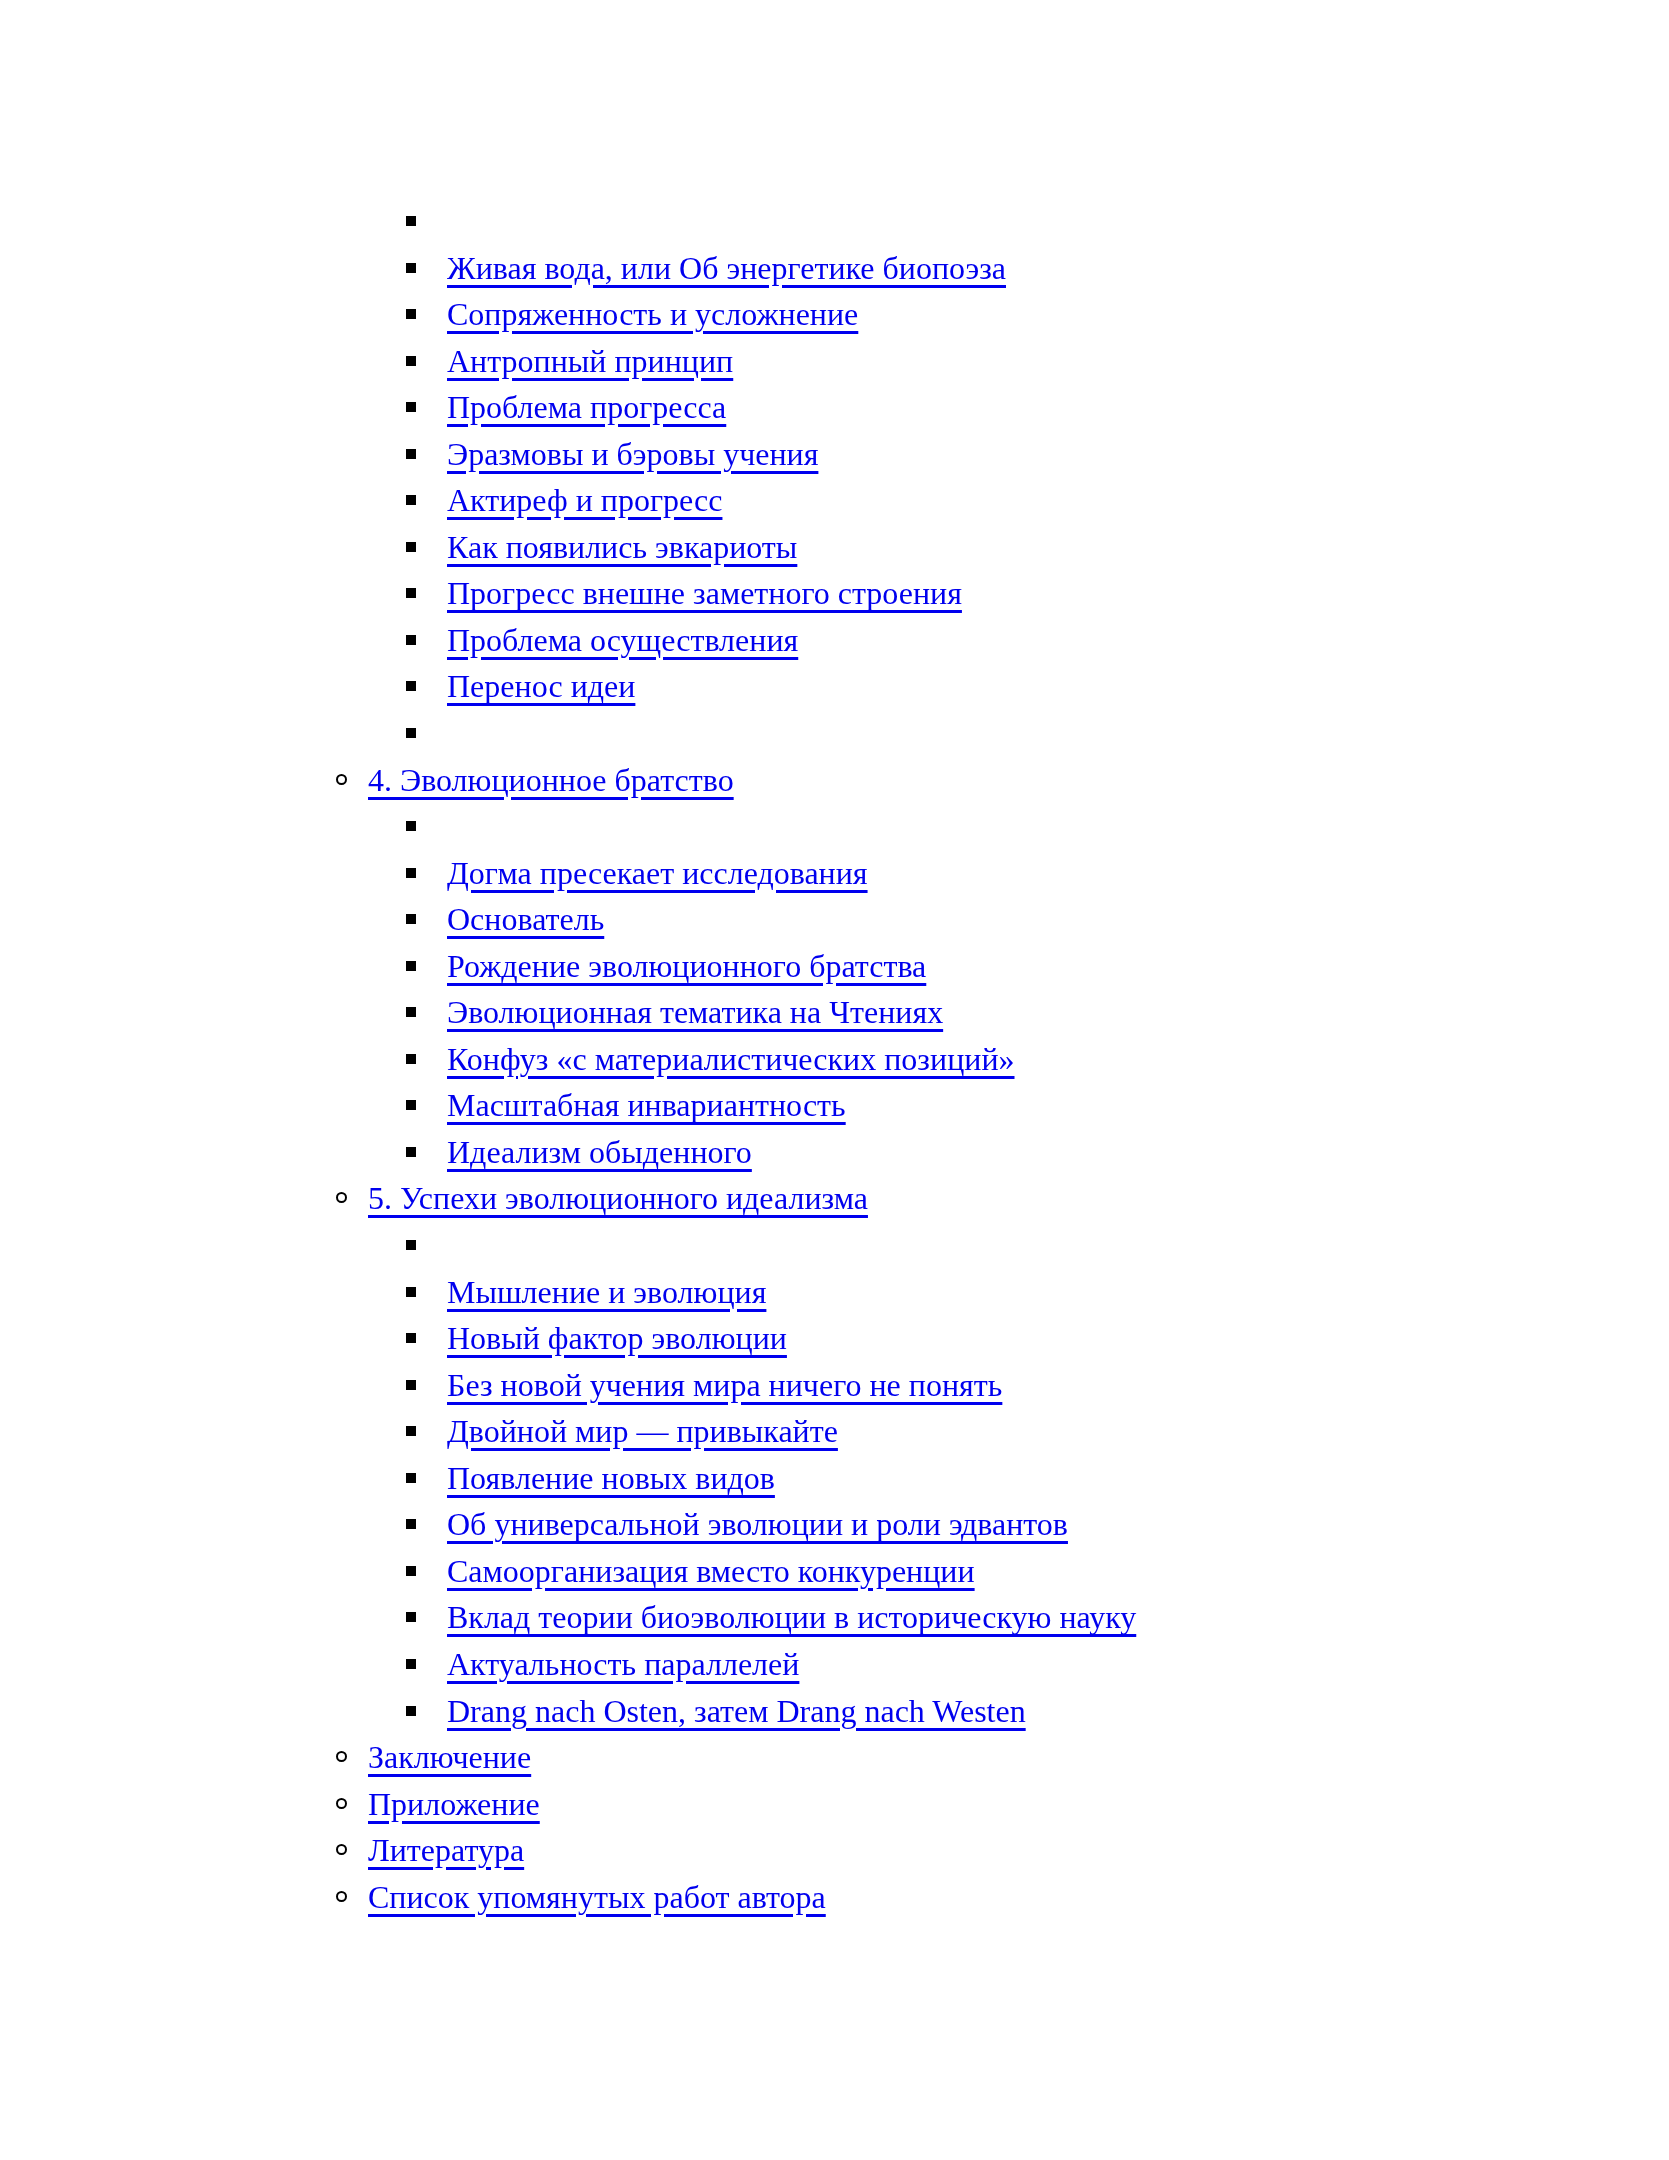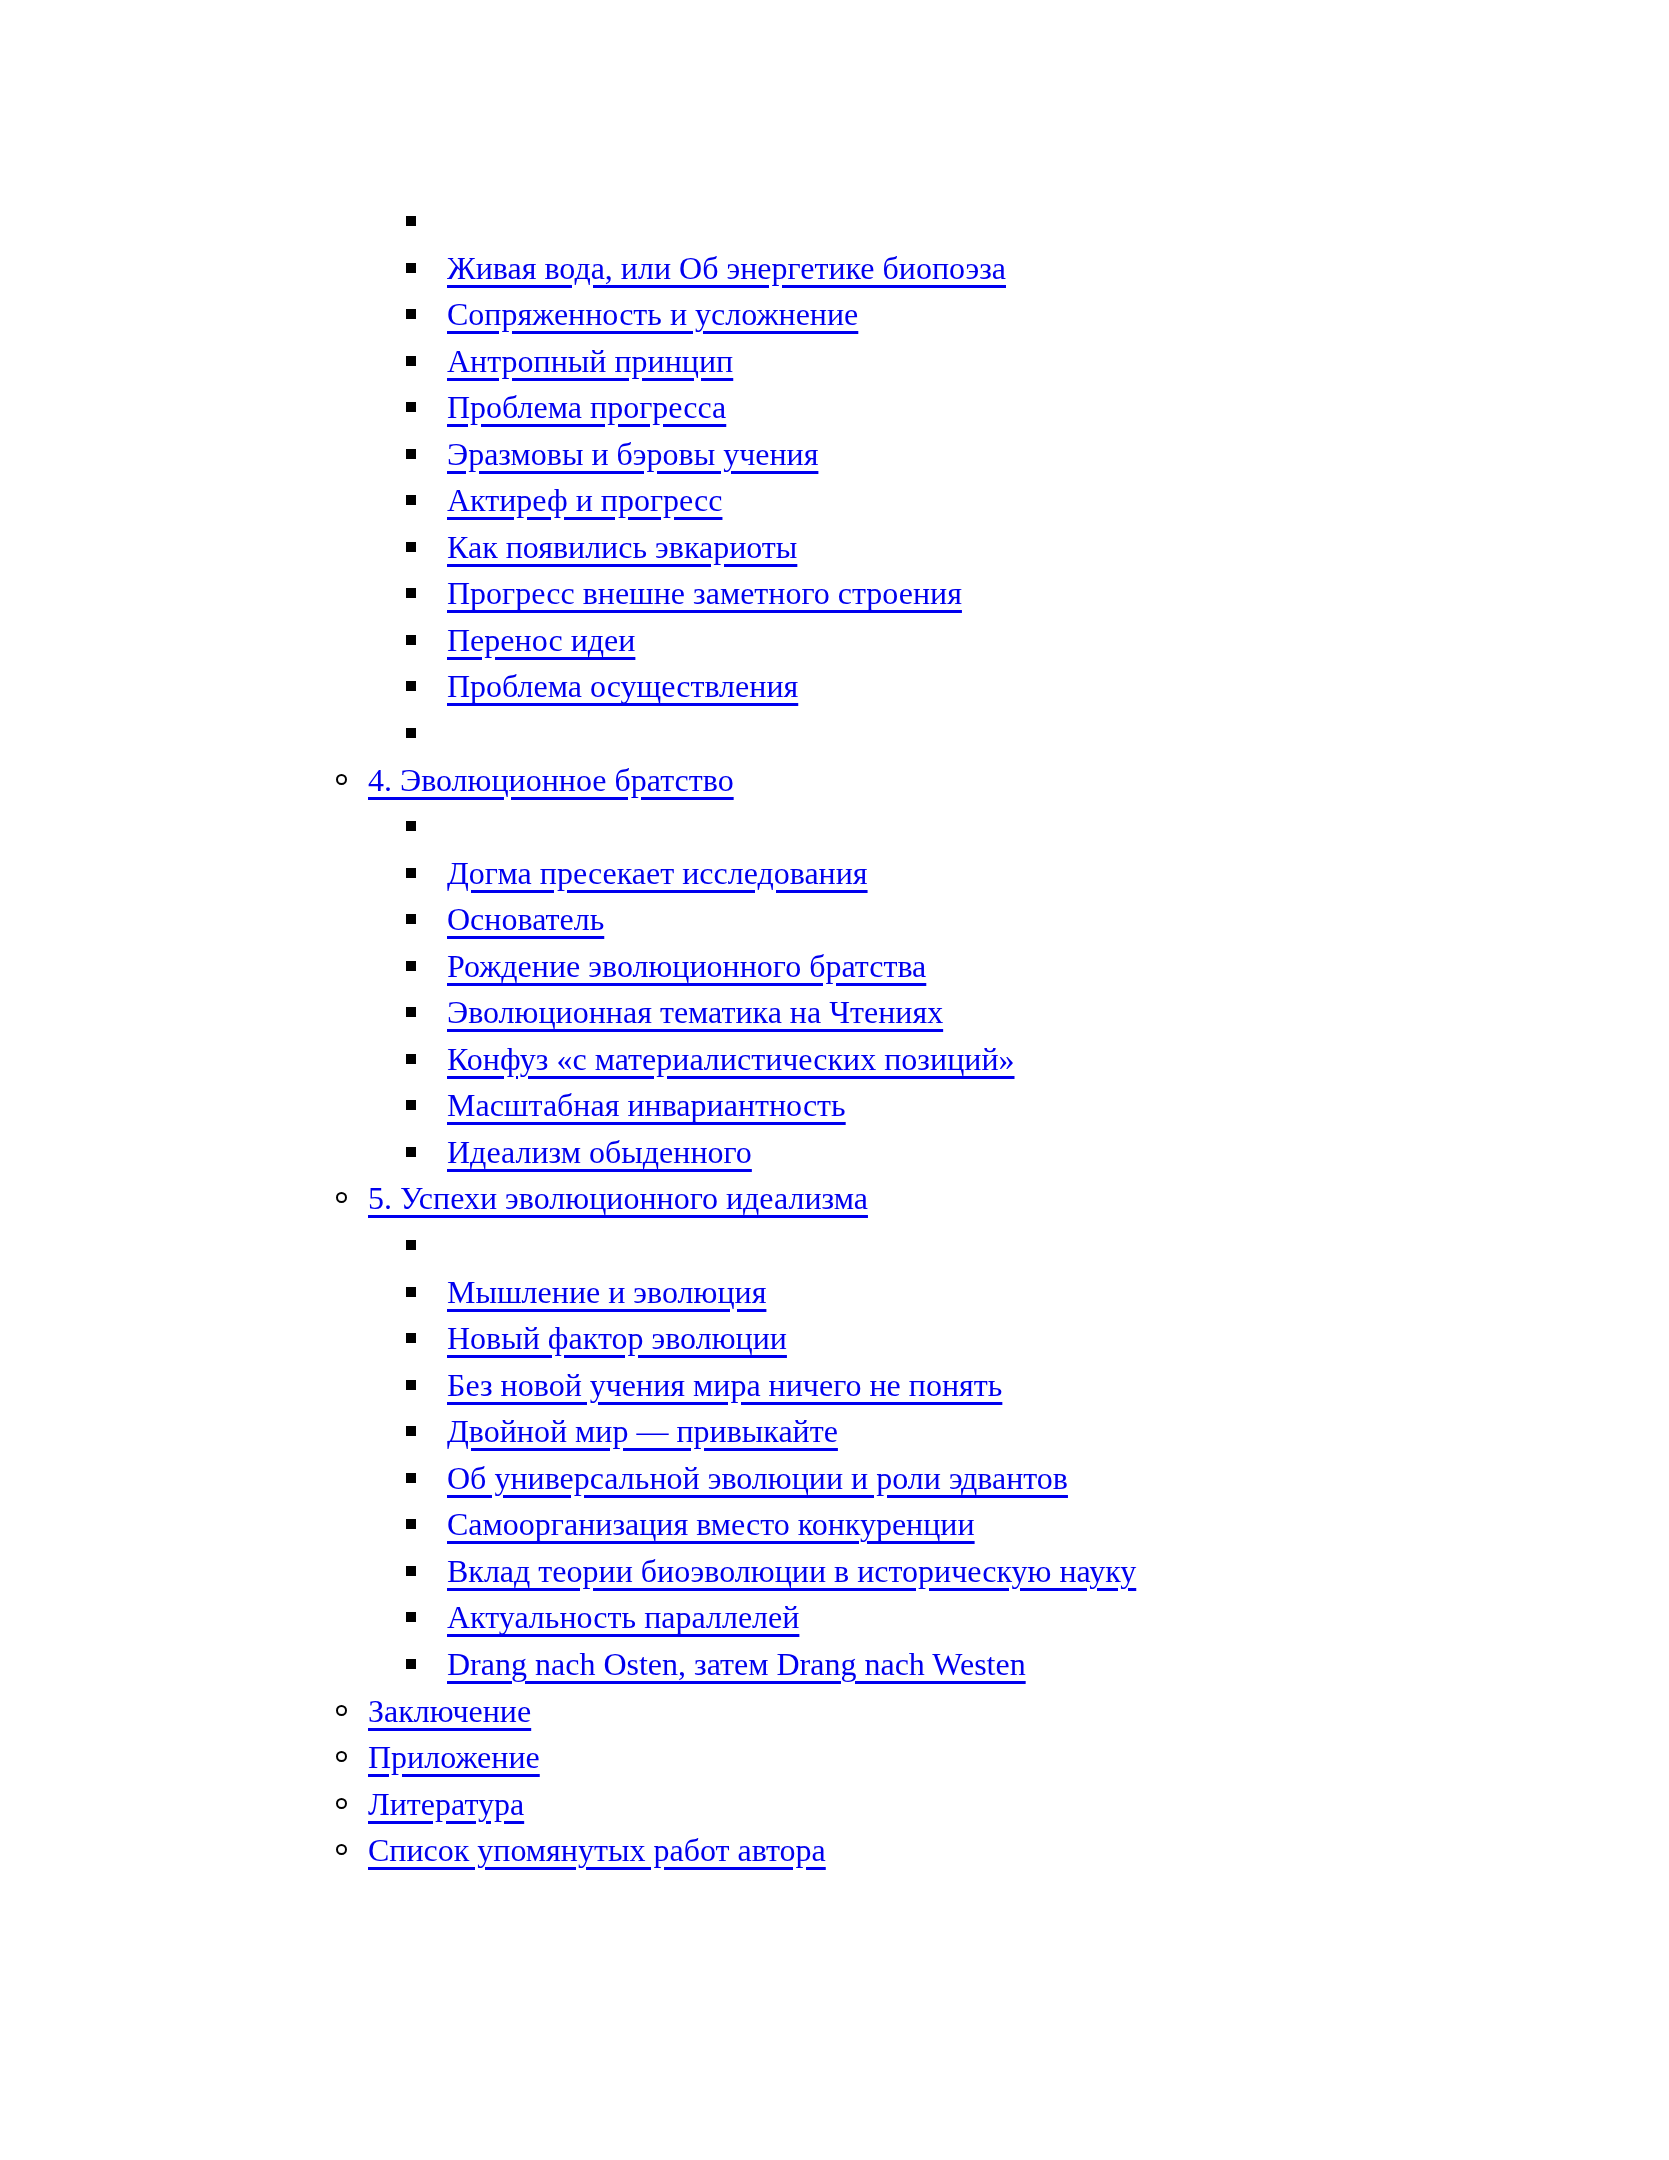--- a/index.html
+++ b/index.html
@@ -91,30 +91,30 @@
       <a class="link">Как появились эвкариоты</a>
     </li>
 
     <li class="row lvl3">
       <span class="marker square"></span>
       <a class="link">Прогресс внешне заметного строения</a>
     </li>
 
     <li class="row lvl3">
       <span class="marker square"></span>
+      <a class="link">Проблема осуществления</a>
+    </li>
+
+    <li class="row lvl3">
+      <span class="marker square"></span>
       <a class="link">Перенос идеи</a>
     </li>
 
     <li class="row lvl3">
       <span class="marker square"></span>
-      <a class="link">Проблема осуществления</a>
-    </li>
-
-    <li class="row lvl3">
-      <span class="marker square"></span>
     </li>
 
     <li class="row lvl2">
       <span class="marker circle"></span>
       <a class="link">4. Эволюционное братство</a>
     </li>
 
     <li class="row lvl3">
       <span class="marker square"></span>
     </li>
@@ -176,20 +176,24 @@
     <li class="row lvl3">
       <span class="marker square"></span>
       <a class="link">Без новой учения мира ничего не понять</a>
     </li>
 
     <li class="row lvl3">
       <span class="marker square"></span>
       <a class="link">Двойной мир — привыкайте</a>
     </li>
 
+    <li class="row lvl3">
+      <span class="marker square"></span>
+      <a class="link">Появление новых видов</a>
+    </li>
 
     <li class="row lvl3">
       <span class="marker square"></span>
       <a class="link">Об универсальной эволюции и роли эдвантов</a>
     </li>
 
     <li class="row lvl3">
       <span class="marker square"></span>
       <a class="link">Самоорганизация вместо конкуренции</a>
     </li>

